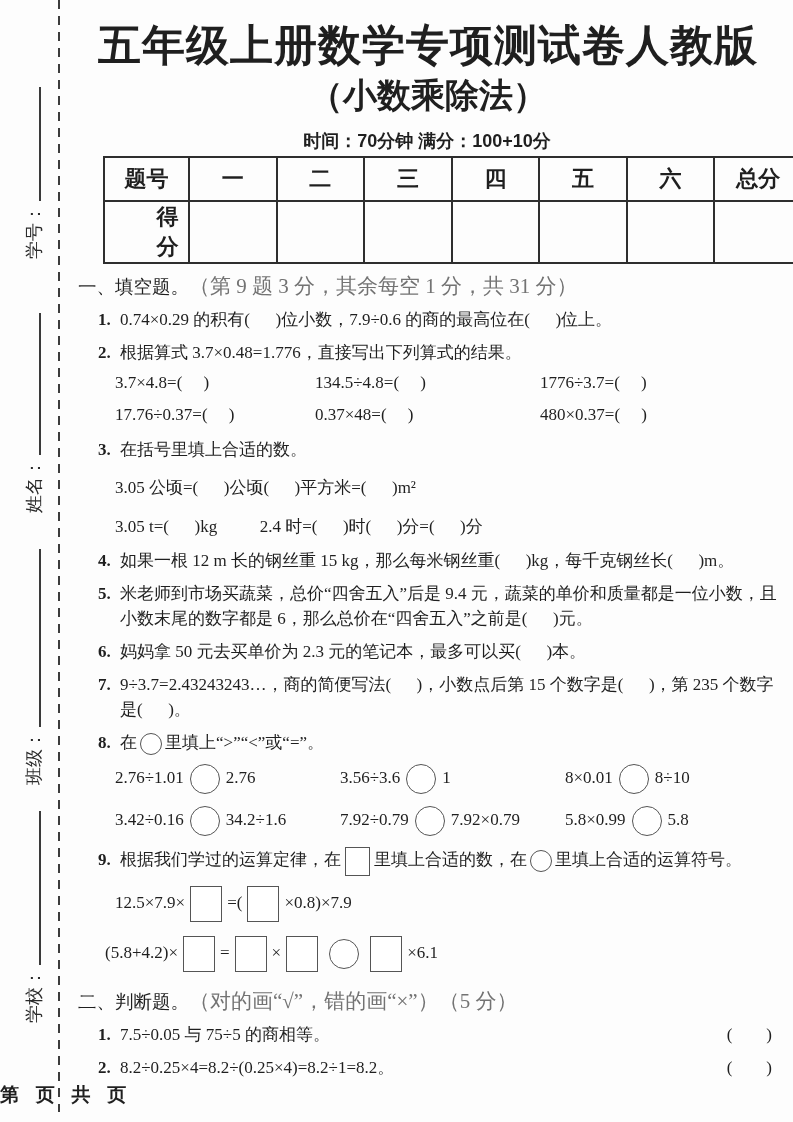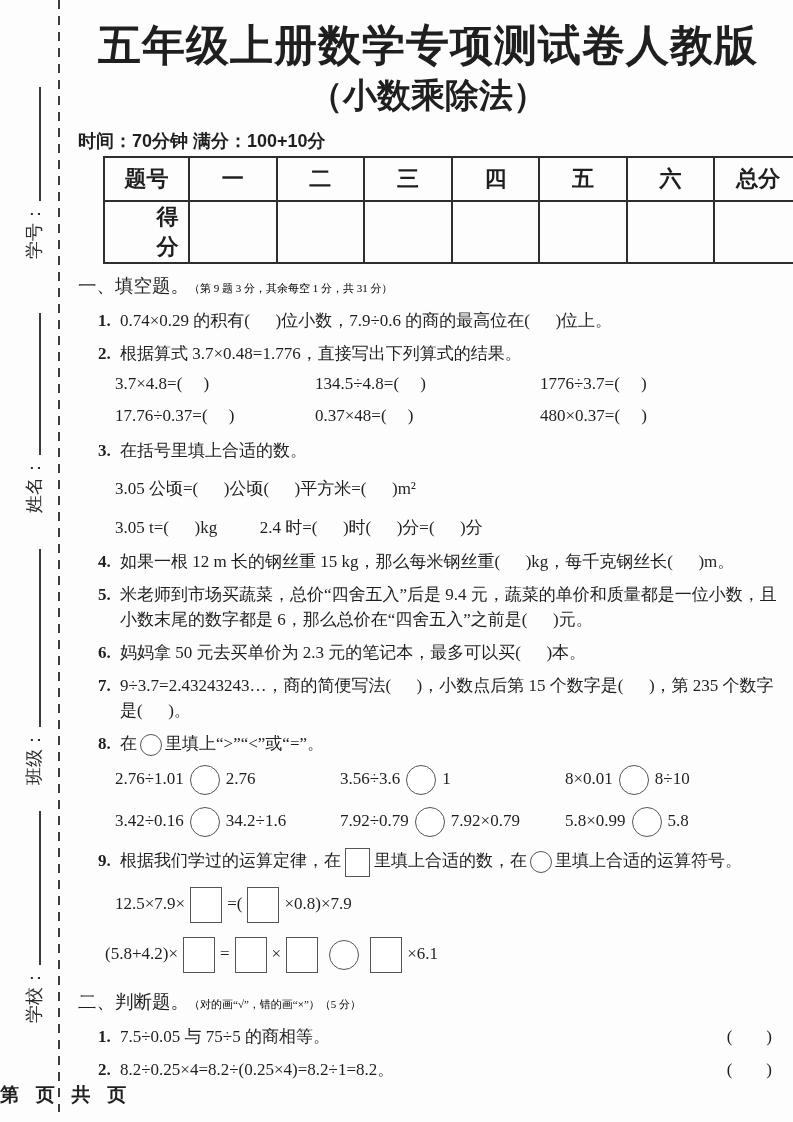--- a/index.html
+++ b/index.html
@@ -27,36 +27,36 @@
   .content { position:absolute; left:78px; top:0; width:700px; }
   .title {
     margin-top:20px; text-align:center; font-size:43px; font-weight:bold;
     font-family:"Liberation Sans","DejaVu Sans",sans-serif; letter-spacing:1px; line-height:1.18;
   }
   .subtitle {
     margin-top:4px; text-align:center; font-size:34px; font-weight:bold;
     font-family:"Liberation Sans","DejaVu Sans",sans-serif; line-height:1.2;
   }
   .meta {
-    margin-top:14px; margin-bottom:4px; text-align:left; font-size:18px; font-weight:bold;
+    margin-top:14px; margin-bottom:4px; text-align:center; font-size:18px; font-weight:bold;
     font-family:"Liberation Sans","DejaVu Sans",sans-serif; padding-right:2px; line-height:22px;
   }
   
   table.score { width:100%; border-collapse:collapse; table-layout:fixed;margin-left:25px; }
   table.score td {
     border:2px solid #2e2e2e; text-align:center; vertical-align:middle;
     font-size:22px; font-weight:bold; font-family:"Liberation Sans","DejaVu Sans",sans-serif;
   }
   table.score tr.hrow td { height:44px; }
   table.score tr.srow td { height:53px;padding-left:42px; }
   table.score td.first { width:85px; }
   
   .sec-head { margin-top:10px; font-size:18.5px; line-height:24px; }
   .sec-title { font-weight:normal; font-family:"Liberation Sans","DejaVu Sans",sans-serif; }
-  .sec-note { font-size:11px; color:#000000; }
+  .sec-note { font-size:21px; color:#737373; }
   .q { display:flex; margin-top:8px; padding-left:20px; font-size:17px; line-height:25px; }
   .qno { flex:none; width:22px; font-weight:bold; }
   .qt { flex:1; white-space:pre-wrap; }
   .qrow { margin-top:4px; padding-left:37px; display:grid; font-size:17px; line-height:28px; white-space:pre-wrap; }
   .cols-calc { grid-template-columns:200px 225px 1fr; }
   .cols-cmp  { grid-template-columns:225px 225px 1fr; line-height:38px; }
   .cols-eq   { grid-template-columns:320px 1fr; line-height:46px; }
   .cols-one  { grid-template-columns:1fr; line-height:46px; padding-left:27px; }
   .qline { margin-top:12px; padding-left:37px; font-size:17px; line-height:27px; white-space:pre-wrap; }
   

